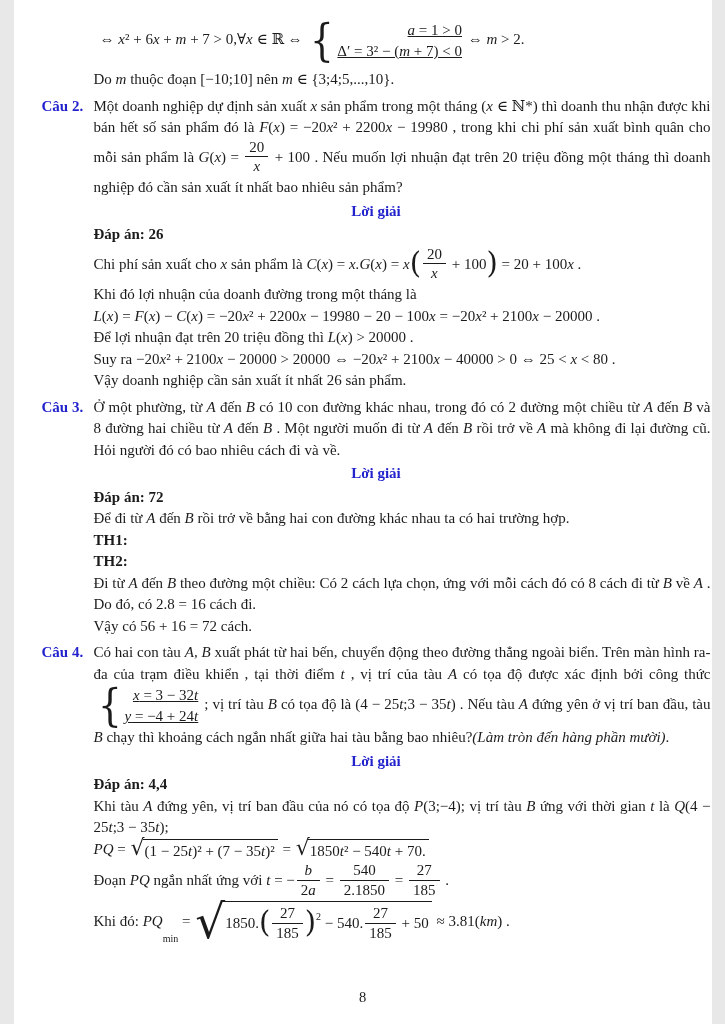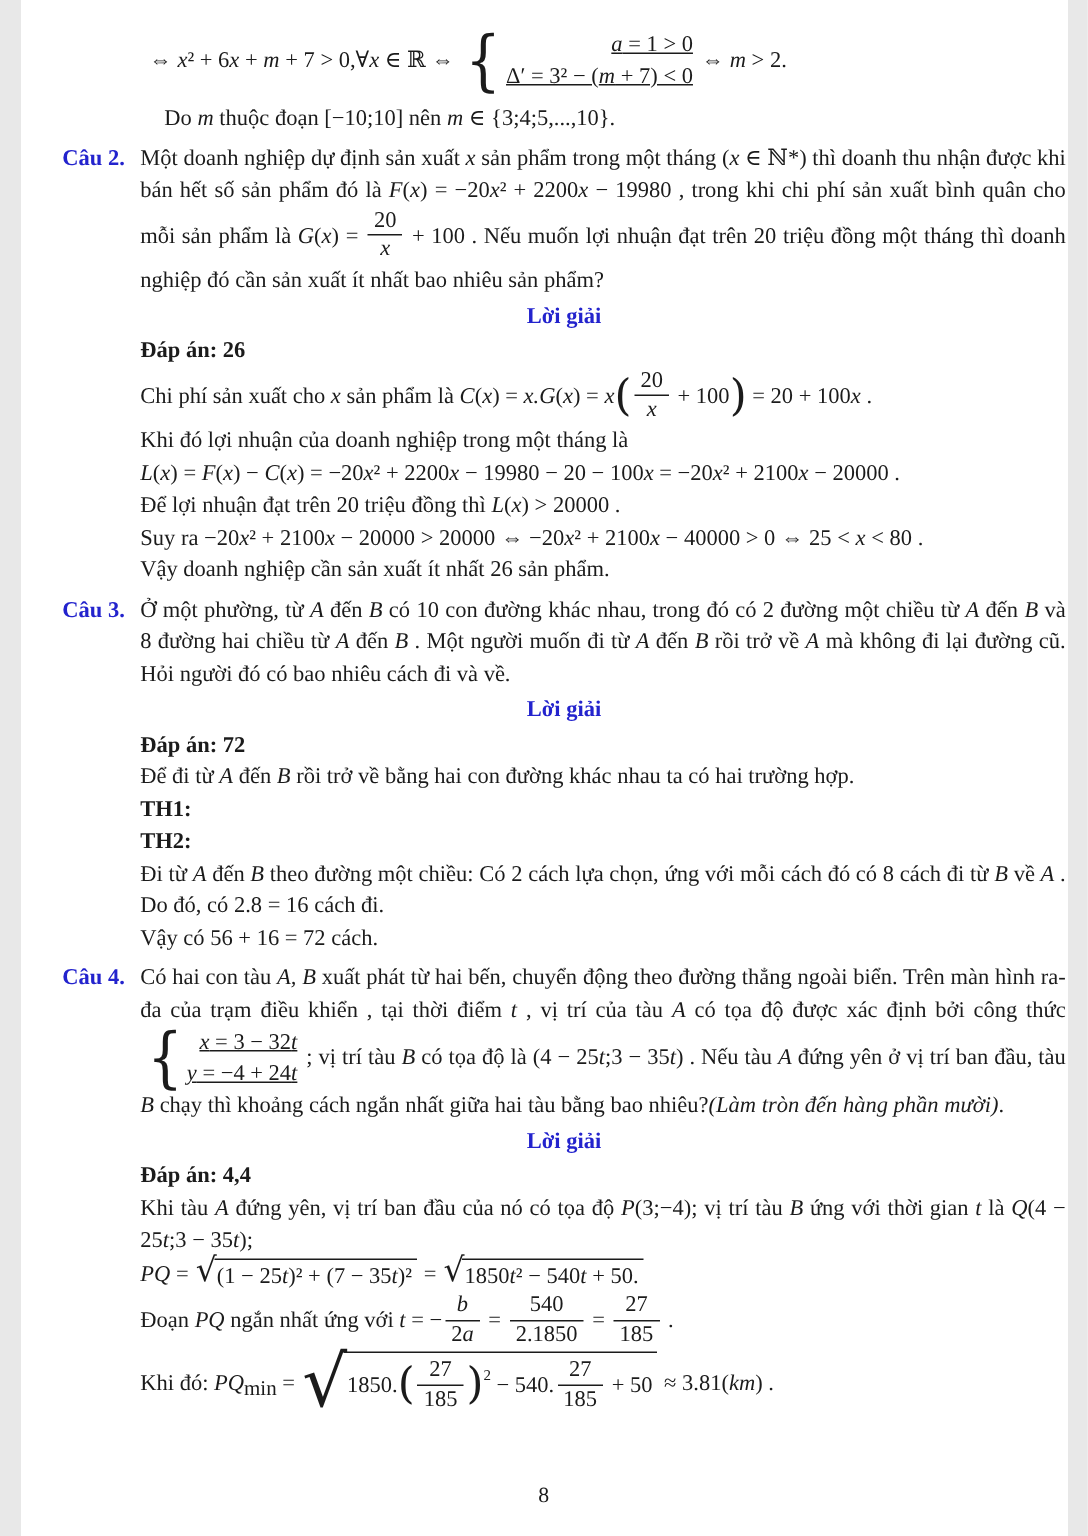--- a/index.html
+++ b/index.html
@@ -18,35 +18,35 @@
     font-family:"Liberation Serif","DejaVu Serif",serif;
     font-size:15px;
     overflow:hidden;
   }
   .content{
     position:absolute; left:28px; top:20px; width:669px;
     line-height:21.5px;
   }
   .line{ margin:0; }
   .formula-line{ margin-left:58px; margin-bottom:7px; }
-  .intro-line{ margin-left:68px; margin-bottom:3px; }
+  .intro-line{ margin-left:52px; margin-bottom:3px; }
   .qrow{ display:flex; align-items:flex-start; margin-top:5px; }
   .qlabel{ flex:0 0 52px; font-weight:bold; color:var(--accent); }
   .qbody{ flex:1; text-align:justify; }
   .loigiai{ text-align:center; font-weight:bold; color:var(--accent); margin-top:2px; margin-bottom:2px; }
   .answer{ margin-left:52px; font-weight:bold; margin-top:2px; }
   .sol-line{ margin-left:52px; text-align:justify; }
 
   
   .k-t{ font-style:normal; }
   .k-m{ font-style:italic; }
   .k-i{ font-style:italic; }
   .k-b{ font-weight:bold; }
   .k-sup{ font-size:10px; position:relative; top:-8px; }
-  .k-sub{ font-size:14px; position:relative; top:4px; font-style:normal; }
+  .k-sub{ font-size:10px; position:relative; top:16px; font-style:normal; }
   .k-bigp{
     font-size:29px; line-height:0; vertical-align:middle;
     position:relative; top:-2px;
     font-family:"DejaVu Serif",serif; font-weight:400;
   }
 
   
   .frac{
     display:inline-block; vertical-align:middle;
     text-align:center; margin:0 2px; line-height:1.12;
@@ -100,21 +100,21 @@
         </span><span class="k-t">  ⇔ </span><span class="k-m">m</span><span class="k-t"> &gt; 2.</span></div>
     <div class="line intro-line"><span class="k-t">Do </span><span class="k-m">m</span><span class="k-t"> thuộc đoạn [−10;10] nên </span><span class="k-m">m</span><span class="k-t"> ∈ {3;4;5,...,10}.</span></div>
 
     <div class="qrow">
       <div class="qlabel">Câu 2.</div>
       <div class="qbody"><span class="k-t">Một doanh nghiệp dự định sản xuất </span><span class="k-m">x</span><span class="k-t"> sản phẩm trong một tháng (</span><span class="k-m">x</span><span class="k-t"> ∈ ℕ*) thì doanh thu nhận được khi bán hết số sản phẩm đó là </span><span class="k-m">F</span><span class="k-t">(</span><span class="k-m">x</span><span class="k-t">) = −20</span><span class="k-m">x</span><span class="k-t">² + 2200</span><span class="k-m">x</span><span class="k-t"> − 19980 , trong khi chi phí sản xuất bình quân cho mỗi sản phẩm là </span><span class="k-m">G</span><span class="k-t">(</span><span class="k-m">x</span><span class="k-t">) = </span><span class="frac"><span class="fnum"><span class="k-t">20</span></span><span class="fden"><span class="k-m">x</span></span></span><span class="k-t"> + 100 . Nếu muốn lợi nhuận đạt trên 20 triệu đồng một tháng thì doanh nghiệp đó cần sản xuất ít nhất bao nhiêu sản phẩm?</span></div>
     </div>
     <div class="loigiai">Lời giải</div>
     <div class="answer">Đáp án: 26</div>
     <div class="sol-line"><span class="k-t">Chi phí sản xuất cho </span><span class="k-m">x</span><span class="k-t"> sản phẩm là </span><span class="k-m">C</span><span class="k-t">(</span><span class="k-m">x</span><span class="k-t">) = </span><span class="k-m">x.G</span><span class="k-t">(</span><span class="k-m">x</span><span class="k-t">) = </span><span class="k-m">x</span><span class="k-bigp">(</span><span class="frac"><span class="fnum"><span class="k-t">20</span></span><span class="fden"><span class="k-m">x</span></span></span><span class="k-t"> + 100</span><span class="k-bigp">)</span><span class="k-t"> = 20 + 100</span><span class="k-m">x</span><span class="k-t"> .</span></div>
-    <div class="sol-line"><span class="k-t">Khi đó lợi nhuận của doanh nghiệp trong một tháng là</span></div>
+    <div class="sol-line"><span class="k-t">Khi đó lợi nhuận của doanh đường trong một tháng là</span></div>
     <div class="sol-line"><span class="k-m">L</span><span class="k-t">(</span><span class="k-m">x</span><span class="k-t">) = </span><span class="k-m">F</span><span class="k-t">(</span><span class="k-m">x</span><span class="k-t">) − </span><span class="k-m">C</span><span class="k-t">(</span><span class="k-m">x</span><span class="k-t">) = −20</span><span class="k-m">x</span><span class="k-t">² + 2200</span><span class="k-m">x</span><span class="k-t"> − 19980 − 20 − 100</span><span class="k-m">x</span><span class="k-t"> = −20</span><span class="k-m">x</span><span class="k-t">² + 2100</span><span class="k-m">x</span><span class="k-t"> − 20000 .</span></div>
     <div class="sol-line"><span class="k-t">Để lợi nhuận đạt trên 20 triệu đồng thì </span><span class="k-m">L</span><span class="k-t">(</span><span class="k-m">x</span><span class="k-t">) &gt; 20000 .</span></div>
     <div class="sol-line"><span class="k-t">Suy ra −20</span><span class="k-m">x</span><span class="k-t">² + 2100</span><span class="k-m">x</span><span class="k-t"> − 20000 &gt; 20000 ⇔ −20</span><span class="k-m">x</span><span class="k-t">² + 2100</span><span class="k-m">x</span><span class="k-t"> − 40000 &gt; 0 ⇔ 25 &lt; </span><span class="k-m">x</span><span class="k-t"> &lt; 80 .</span></div>
     <div class="sol-line"><span class="k-t">Vậy doanh nghiệp cần sản xuất ít nhất 26 sản phẩm.</span></div>
 
     <div class="qrow">
       <div class="qlabel">Câu 3.</div>
       <div class="qbody"><span class="k-t">Ở một phường, từ </span><span class="k-m">A</span><span class="k-t"> đến </span><span class="k-m">B</span><span class="k-t"> có 10 con đường khác nhau, trong đó có 2 đường một chiều từ </span><span class="k-m">A</span><span class="k-t"> đến </span><span class="k-m">B</span><span class="k-t"> và 8 đường hai chiều từ </span><span class="k-m">A</span><span class="k-t"> đến </span><span class="k-m">B</span><span class="k-t"> . Một người muốn đi từ </span><span class="k-m">A</span><span class="k-t"> đến </span><span class="k-m">B</span><span class="k-t"> rồi trở về </span><span class="k-m">A</span><span class="k-t"> mà không đi lại đường cũ. Hỏi người đó có bao nhiêu cách đi và về.</span></div>
     </div>
     <div class="loigiai">Lời giải</div>
@@ -136,21 +136,21 @@
           </span><span class="k-t"> ; vị trí tàu </span><span class="k-m">B</span><span class="k-t"> có tọa độ là (4 − 25</span><span class="k-m">t</span><span class="k-t">;3 − 35</span><span class="k-m">t</span><span class="k-t">) . Nếu tàu </span><span class="k-m">A</span><span class="k-t"> đứng yên ở vị trí ban đầu, tàu </span><span class="k-m">B</span><span class="k-t"> chạy thì khoảng cách ngắn nhất giữa hai tàu bằng bao nhiêu?</span><span class="k-i">(Làm tròn đến hàng phần mười)</span><span class="k-t">.</span></div>
     </div>
     <div class="loigiai">Lời giải</div>
     <div class="answer">Đáp án: 4,4</div>
     <div class="sol-line"><span class="k-t">Khi tàu </span><span class="k-m">A</span><span class="k-t"> đứng yên, vị trí ban đầu của nó có tọa độ </span><span class="k-m">P</span><span class="k-t">(3;−4); vị trí tàu </span><span class="k-m">B</span><span class="k-t"> ứng với thời gian </span><span class="k-m">t</span><span class="k-t"> là </span><span class="k-m">Q</span><span class="k-t">(4 − 25</span><span class="k-m">t</span><span class="k-t">;3 − 35</span><span class="k-m">t</span><span class="k-t">);</span></div>
     <div class="sol-line"><span class="k-m">PQ</span><span class="k-t"> = </span><span class="sqrt">
           <span class="radical">√</span>
           <span class="radicand"><span class="k-t">(1 − 25</span><span class="k-m">t</span><span class="k-t">)² + (7 − 35</span><span class="k-m">t</span><span class="k-t">)²</span></span>
         </span><span class="k-t"> = </span><span class="sqrt">
           <span class="radical">√</span>
-          <span class="radicand"><span class="k-t">1850</span><span class="k-m">t</span><span class="k-t">² − 540</span><span class="k-m">t</span><span class="k-t"> + 50.</span></span>
+          <span class="radicand"><span class="k-t">1850</span><span class="k-m">t</span><span class="k-t">² − 540</span><span class="k-m">t</span><span class="k-t"> + 70.</span></span>
         </span></div>
     <div class="sol-line"><span class="k-t">Đoạn </span><span class="k-m">PQ</span><span class="k-t"> ngắn nhất ứng với </span><span class="k-m">t</span><span class="k-t"> = −</span><span class="frac"><span class="fnum"><span class="k-m">b</span></span><span class="fden"><span class="k-t">2</span><span class="k-m">a</span></span></span><span class="k-t"> = </span><span class="frac"><span class="fnum"><span class="k-t">540</span></span><span class="fden"><span class="k-t">2.1850</span></span></span><span class="k-t"> = </span><span class="frac"><span class="fnum"><span class="k-t">27</span></span><span class="fden"><span class="k-t">185</span></span></span><span class="k-t"> .</span></div>
     <div class="sol-line"><span class="k-t">Khi đó: </span><span class="k-m">PQ</span><span class="k-sub">min</span><span class="k-t"> = </span><span class="sqrt big">
           <span class="radical">√</span>
           <span class="radicand"><span class="k-t">1850.</span><span class="k-bigp">(</span><span class="frac"><span class="fnum"><span class="k-t">27</span></span><span class="fden"><span class="k-t">185</span></span></span><span class="k-bigp">)</span><span class="k-sup">2</span><span class="k-t"> − 540.</span><span class="frac"><span class="fnum"><span class="k-t">27</span></span><span class="fden"><span class="k-t">185</span></span></span><span class="k-t"> + 50</span></span>
         </span><span class="k-t"> ≈ 3.81(</span><span class="k-m">km</span><span class="k-t">) .</span></div>
 
   </div>
 
   <div class="pageno">8</div>

